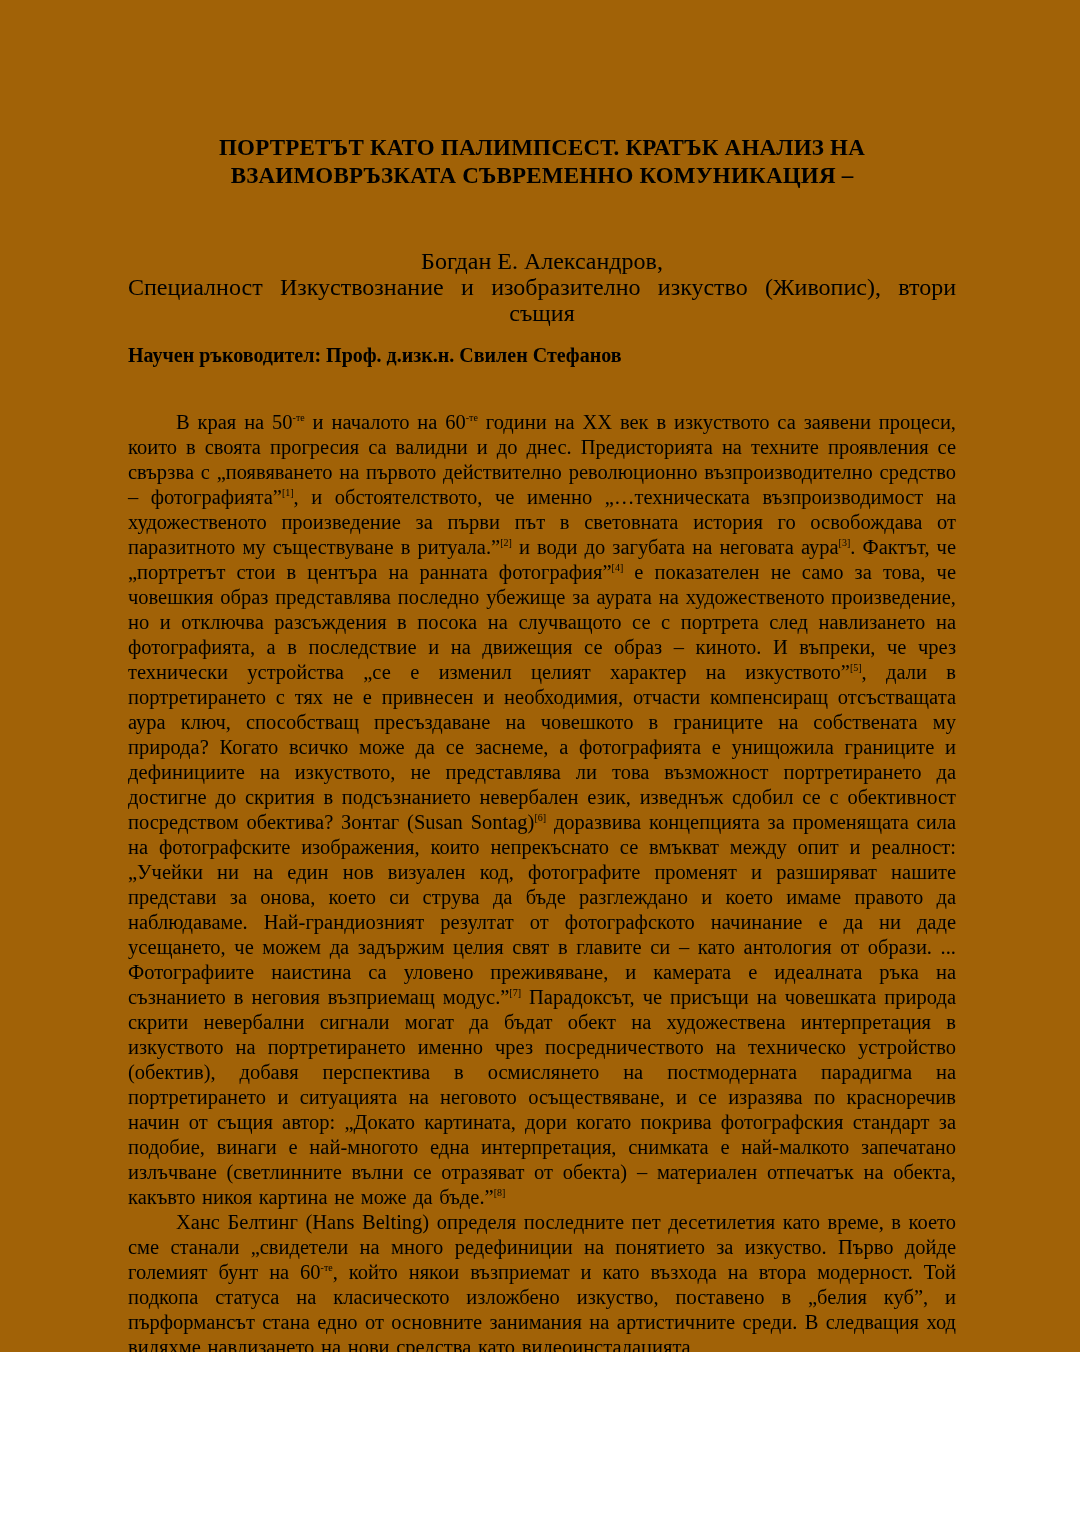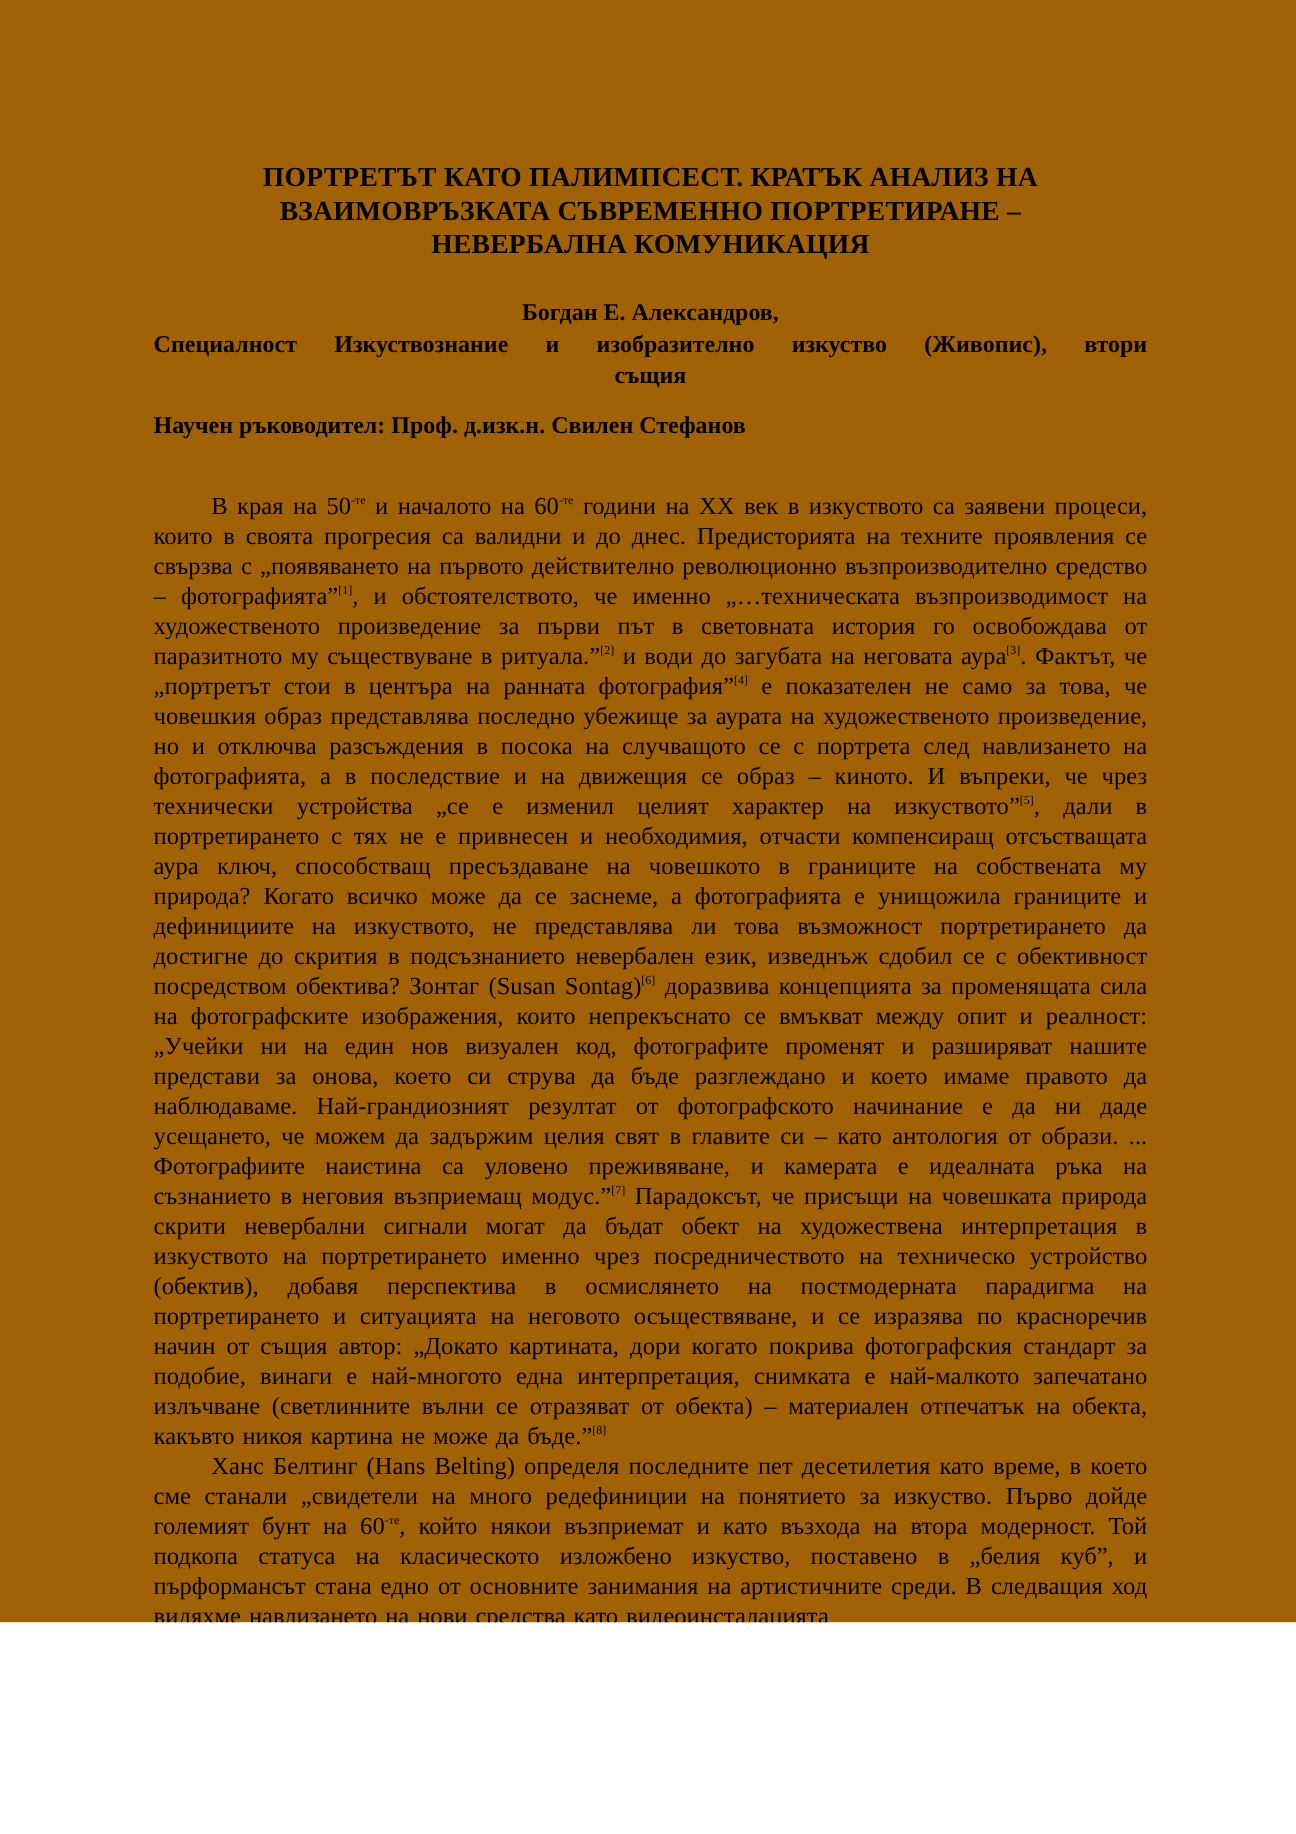--- a/index.html
+++ b/index.html
@@ -25,22 +25,22 @@
     top: 134px;
     text-align: center;
     font-weight: bold;
     font-size: 23px;
     line-height: 28px;
     letter-spacing: 0.2px;
   }
   .author-block {
     top: 248px;
     text-align: center;
-    font-weight: bold;
-    font-size: 20px;
+    font-weight: normal;
+    font-size: 24px;
     line-height: 26px;
   }
   .affiliation-line1 {
     text-align: justify;
     text-align-last: justify;
   }
   .supervisor-block {
     top: 342px;
     font-weight: bold;
     font-size: 20px;
@@ -73,22 +73,21 @@
     line-height: 24px;
   }
 </style>
 </head>
 <body>
 
 <div class="page">
 
   <div class="content title-block">
     <div>ПОРТРЕТЪТ КАТО ПАЛИМПСЕСТ. КРАТЪК АНАЛИЗ НА</div>
-    <div>ВЗАИМОВРЪЗКАТА СЪВРЕМЕННО ПОРТРЕТИРАНЕ –</div>
-    <div>НЕВЕРБАЛНА КОМУНИКАЦИЯ</div>
+    <div>ВЗАИМОВРЪЗКАТА СЪВРЕМЕННО КОМУНИКАЦИЯ –</div>
   </div>
 
   <div class="content author-block">
     <div>Богдан Е. Александров,</div>
     <div class="affiliation-line1">Специалност Изкуствознание и изобразително изкуство (Живопис), втори</div>
     <div>същия</div>
   </div>
 
   <div class="content supervisor-block">Научен ръководител: Проф. д.изк.н. Свилен Стефанов</div>
 

